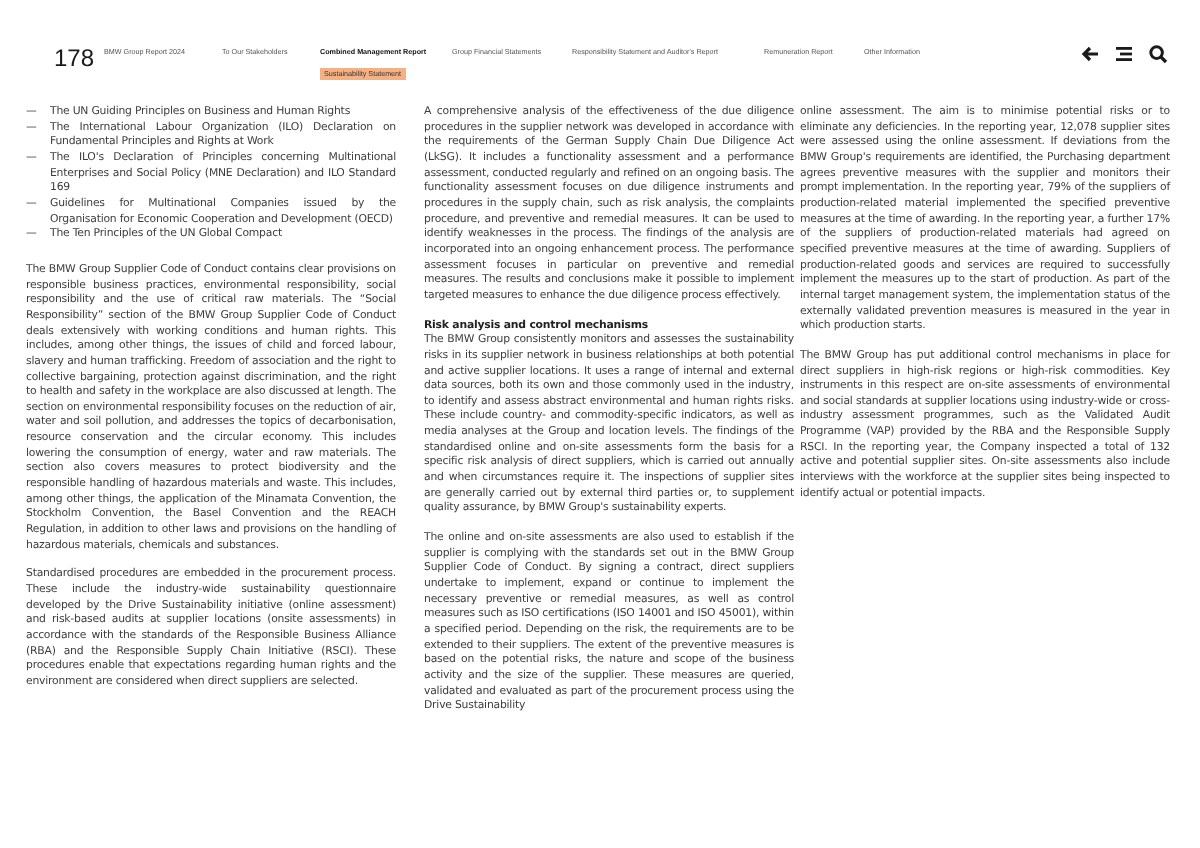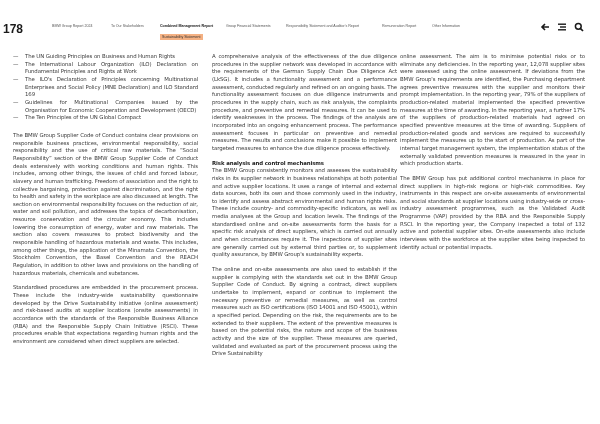--- a/index.html
+++ b/index.html
@@ -1,20 +1,20 @@
 <!DOCTYPE html>
 <html><head>
 <meta charset="utf-8">
 <style>
   * { box-sizing: border-box; margin: 0; padding: 0; }
   html, body { width: 600px; height: 424px; background: #ffffff; overflow: hidden; }
   body { font-family: "DejaVu Sans", sans-serif; color: #3a3a3a; position: relative; }
 
   .header { position: absolute; top: 0; left: 0; width: 600px; height: 40px; }
-  .page-num { position: absolute; left: 3px; top: 22px; font-size: 12px; font-weight: bold; color: #1a1a1a; font-family: "Liberation Sans", sans-serif; }
+  .page-num { position: absolute; left: 27px; top: 22px; font-size: 12px; font-weight: normal; color: #1a1a1a; font-family: "Liberation Sans", sans-serif; }
   .nav { position: absolute; top: 24px; left: 0; font-size: 3.6px; color: #555; font-family: "Liberation Sans", sans-serif; white-space: nowrap; }
   .nav-item { position: absolute; top: 0; }
   .nav-item.active { color: #111; font-weight: bold; }
   .sub-nav { position: absolute; top: 34px; left: 160px; background: #f4b183; color: #333; font-size: 3.6px; padding: 1px 2px; font-family: "Liberation Sans", sans-serif; white-space: nowrap; }
   .icons { position: absolute; top: 22px; left: 540px; display: flex; gap: 7px; align-items: center; }
   .icon { width: 10px; height: 10px; display: block; }
 
   .col { position: absolute; top: 53px; width: 185px; font-size: 5.4px; line-height: 7.65px; text-align: justify; font-family: "DejaVu Sans", sans-serif; color: #3c3c3c; letter-spacing: -0.1px; }
   .col1 { left: 13px; }
   .col2 { left: 212px; }

